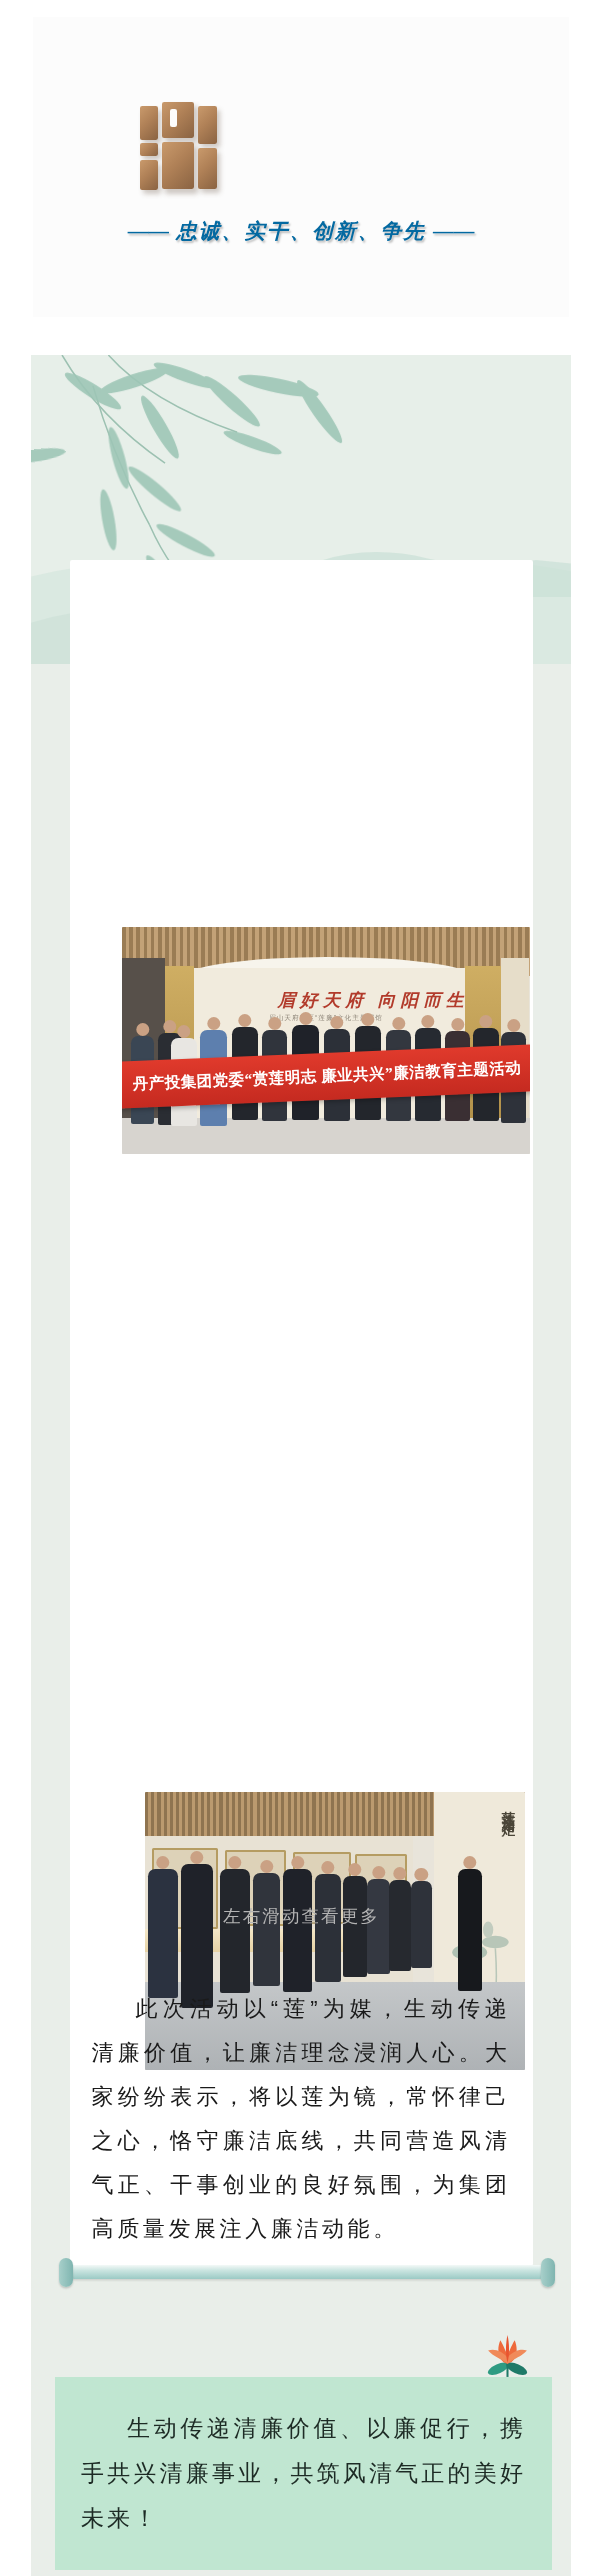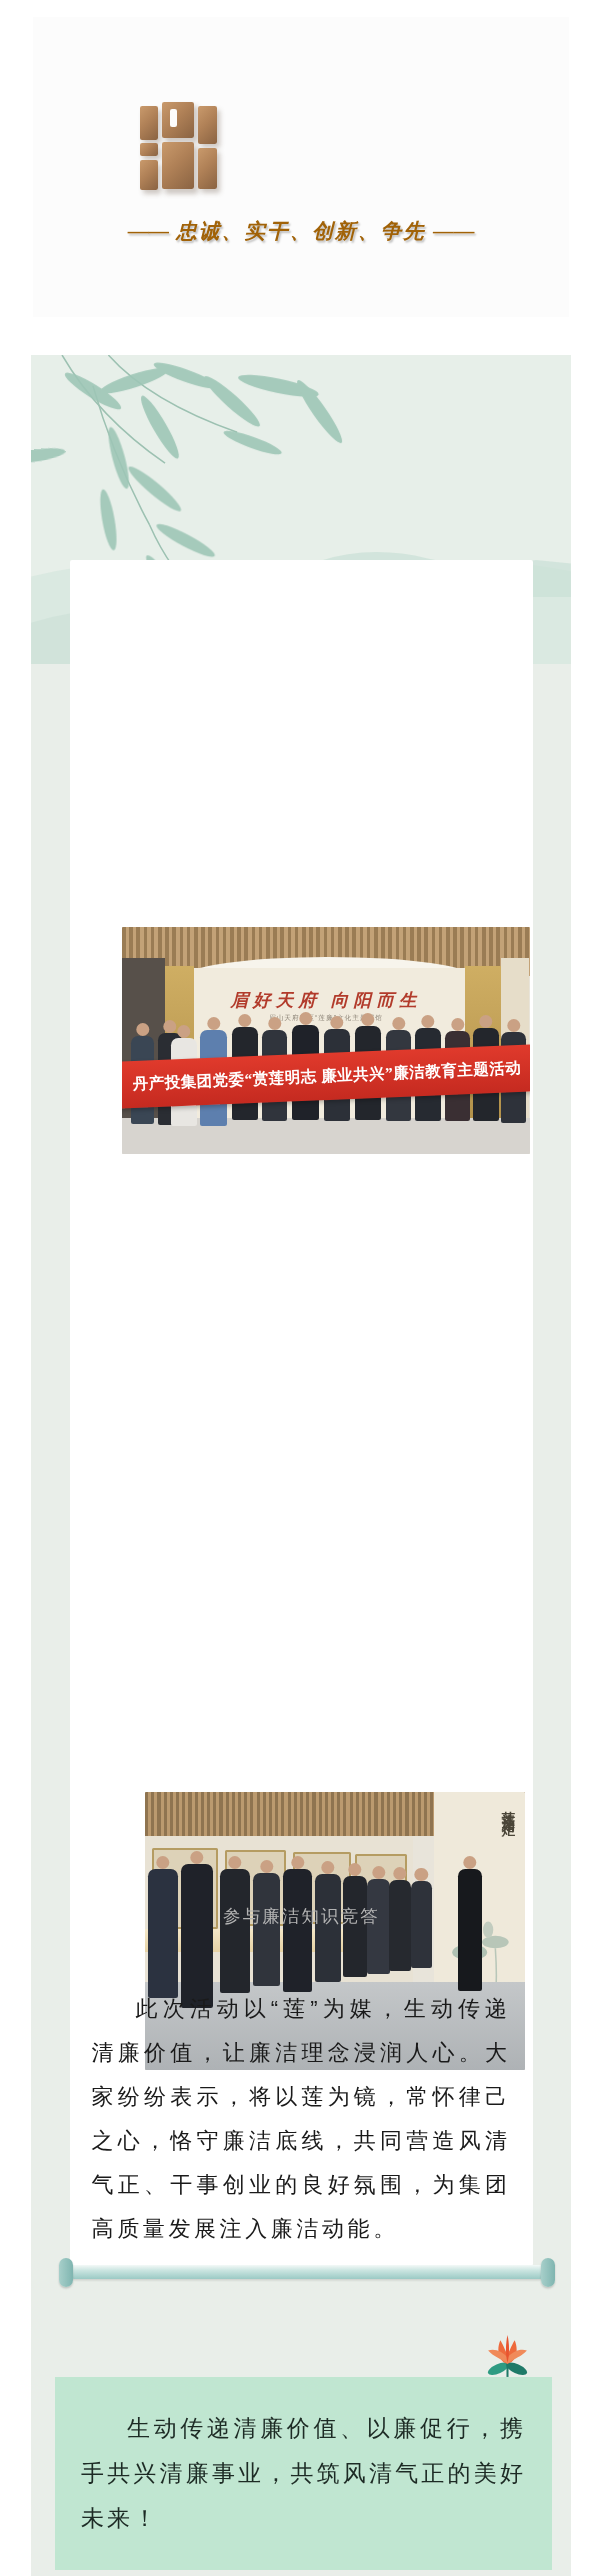--- a/index.html
+++ b/index.html
@@ -21,21 +21,21 @@
   .logo-text{
     left:195px;top:91px;width:268px;height:82px;
     font-family:"Liberation Serif","DejaVu Serif",serif;
     font-size:66px;line-height:77px;font-weight:bold;color:#ac7c52;
     letter-spacing:3.1px;white-space:nowrap;
     text-shadow:3.6px 5.2px 7.2px rgba(60,45,30,.35);
   }
   .tagline{
     left:0;top:200px;width:536px;text-align:center;
     font-family:"Liberation Serif","DejaVu Serif",serif;
-    font-size:20.6px;font-weight:bold;color:#a16207;font-style:italic;
+    font-size:20.6px;font-weight:bold;color:#0369a1;font-style:italic;
     letter-spacing:2.1px;text-shadow:1.5px 2.1px 2.1px rgba(0,0,0,.25);
   }
   .tagline .dash{font-style:normal;letter-spacing:0;font-weight:bold;}
 
   
   .green-card{left:31px;top:355px;width:540px;height:2259px;background:#e9eee9;}
   .bamboo-svg{left:0;top:0;width:540px;height:309px;}
 
   
   .white-card{left:39px;top:205px;width:463px;height:1706px;background:#ffffff;border-radius:2.1px;}
@@ -181,21 +181,21 @@
 
 
     <div class="abs photo photo1">
       <div class="ceiling" style="height:49px;"></div>
       <div class="cove" style="left:62px;top:30px;width:289px;height:41px;"></div>
       <div class="curtain" style="left:0;top:31px;width:43px;height:165px;"></div>
       <div class="goldcol" style="left:43px;top:39px;width:29px;height:155px;"></div>
       <div class="goldcol" style="left:343px;top:39px;width:36px;height:155px;"></div>
       <div class="wallcream" style="left:72px;top:41px;width:271px;height:155px;"></div>
       <div class="wallcream" style="left:379px;top:31px;width:28px;height:165px;background:#e6ddc9;"></div>
-      <div class="wall-title" style="top:61px;">眉好天府  向阳而生</div>
+      <div class="wall-title" style="top:61px;margin-left:47px;">眉好天府  向阳而生</div>
       <div class="wall-subtitle" style="top:87px;">眉山天府新区“莲廉”文化主题展馆</div>
       <div class="floor1"></div>
 
       <div class="person" style="left:9.3px;top:109px;width:23px;height:88px;background:#3a4654;">
           <span class="head"></span>
         </div>
       <div class="person" style="left:36px;top:106px;width:24px;height:92px;background:#2a2d33;">
           <span class="head"></span>
         </div>
       <div class="person" style="left:49px;top:111px;width:26px;height:88px;background:#e8e6e2;">
@@ -288,21 +288,21 @@
           <span class="head"></span>
         </div>
       <div class="person" style="left:266px;top:89px;width:20.6px;height:87px;background:#2e323a;">
           <span class="head"></span>
         </div>
       <div class="person" style="left:313px;top:77px;width:24px;height:122px;background:#17191d;">
           <span class="head"></span>
         </div>
     </div>
 
-    <div class="abs gallery-hint" style="left:0;top:1344px;width:463px;">参与廉洁知识竞答</div>
+    <div class="abs gallery-hint" style="left:0;top:1344px;width:463px;">左右滑动查看更多</div>
 
     <p class="para para3">此次活动以“莲”为媒，生动传递清廉价值，让廉洁理念浸润人心。大家纷纷表示，将以莲为镜，常怀律己之心，恪守廉洁底线，共同营造风清气正、干事创业的良好氛围，为集团高质量发展注入廉洁动能。</p>
   </div>
 
   <div class="abs rod">
     <span class="bar"></span>
     <span class="cap capL"></span>
     <span class="cap capR"></span>
   </div>
 

